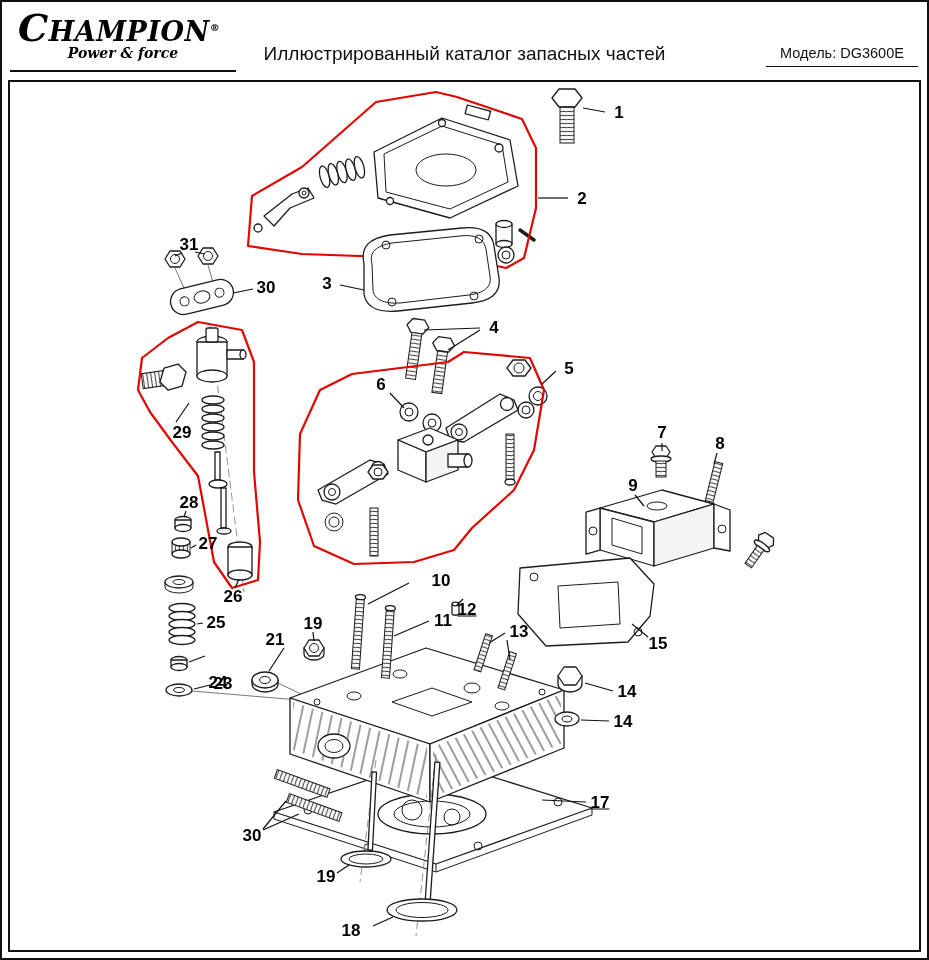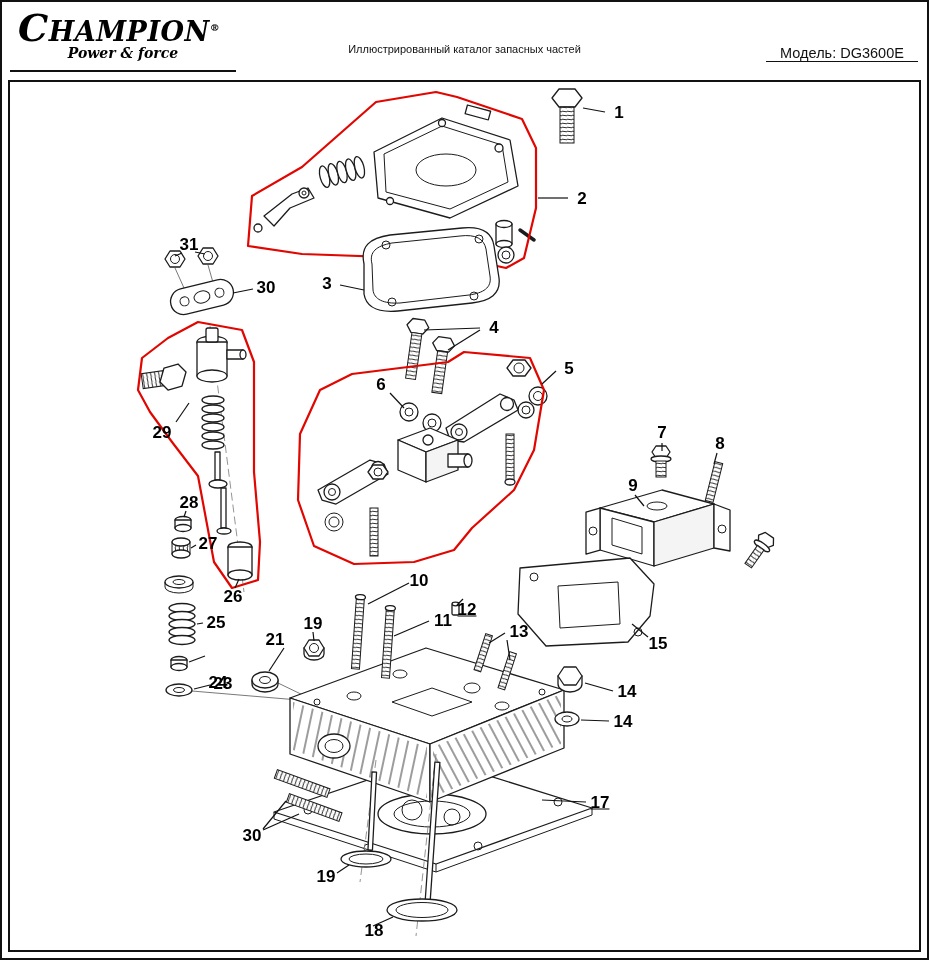--- a/index.html
+++ b/index.html
@@ -9,23 +9,23 @@
   
   .logo{position:absolute;left:16px;top:6px;width:216px;color:#000;}
   .logo-name{font-family:"DejaVu Serif",serif;font-style:italic;font-weight:bold;
              font-size:27px;line-height:1.05;letter-spacing:.5px;white-space:nowrap;}
   .logo-name .big-c{font-size:38px;}
   .logo-reg{font-size:10px;vertical-align:super;font-style:normal;}
   .logo-tagline{font-family:"DejaVu Serif",serif;font-style:italic;font-weight:bold;
                 font-size:14px;color:#000000;text-align:center;margin-top:-3px;padding-right:6px;}
   .logo-underline{position:absolute;left:8px;top:68px;width:226px;height:2px;background:#111;}
   .page-title{position:absolute;left:0;right:0;top:41px;text-align:center;
-              font-size:11px;color:#111;}
+              font-size:19px;color:#111;}
   .model{position:absolute;right:9px;top:43px;width:152px;text-align:center;
-         font-size:14.5px;color:#111;border-bottom:1.5px solid #111;}
+         font-size:14.5px;color:#111;border-bottom:1.5px solid #111;padding-bottom:5px;}
   
   .frame{position:absolute;left:6px;top:78px;right:6px;bottom:6px;border:2px solid #111;}
   #diagram-svg{position:absolute;left:0;top:0;}
   #callout-layer{position:absolute;left:0;top:0;width:929px;height:960px;pointer-events:none;}
   .callout{position:absolute;transform:translate(-50%,-50%);font-weight:bold;font-size:17px;
            color:#000;font-family:"Liberation Sans",sans-serif;line-height:1;}
   
   .p{fill:#fff;stroke:var(--ink);stroke-width:1.3;stroke-linejoin:round;stroke-linecap:round;}
   .pg{fill:#f4f4f4;}
   .d{fill:none;stroke:var(--ink);stroke-width:1;stroke-linejoin:round;}
@@ -418,37 +418,37 @@
   <div id="callout-layer">
       <span class="callout" style="left: 617px; top: 110px;">1</span>
       <span class="callout" style="left: 580px; top: 196px;">2</span>
       <span class="callout" style="left: 325px; top: 281px;">3</span>
       <span class="callout" style="left: 492px; top: 325px;">4</span>
       <span class="callout" style="left: 567px; top: 366px;">5</span>
       <span class="callout" style="left: 379px; top: 382px;">6</span>
       <span class="callout" style="left: 660px; top: 430px;">7</span>
       <span class="callout" style="left: 718px; top: 441px;">8</span>
       <span class="callout" style="left: 631px; top: 483px;">9</span>
-      <span class="callout" style="left: 417px; top: 578px;">10</span>
+      <span class="callout" style="left: 439px; top: 578px;">10</span>
       <span class="callout" style="left: 441px; top: 618px;">11</span>
       <span class="callout" style="left: 465px; top: 607px; text-decoration: underline;">12</span>
       <span class="callout" style="left: 517px; top: 629px;">13</span>
       <span class="callout" style="left: 625px; top: 689px;">14</span>
       <span class="callout" style="left: 656px; top: 641px;">15</span>
       <span class="callout" style="left: 621px; top: 719px;">14</span>
       <span class="callout" style="left: 598px; top: 800px; text-decoration: underline;">17</span>
-      <span class="callout" style="left: 372px; top: 928px;">18</span>
+      <span class="callout" style="left: 349px; top: 928px;">18</span>
       <span class="callout" style="left: 324px; top: 874px;">19</span>
       <span class="callout" style="left: 250px; top: 833px;">30</span>
       <span class="callout" style="left: 273px; top: 637px;">21</span>
       <span class="callout" style="left: 311px; top: 621px;">19</span>
       <span class="callout" style="left: 221px; top: 681px;">23</span>
       <span class="callout" style="left: 216px; top: 652px; margin-top: 28px;">24</span>
       <span class="callout" style="left: 214px; top: 620px;">25</span>
       <span class="callout" style="left: 231px; top: 594px;">26</span>
       <span class="callout" style="left: 206px; top: 541px;">27</span>
       <span class="callout" style="left: 187px; top: 500px;">28</span>
-      <span class="callout" style="left: 160px; top: 430px; text-align: right;">29</span>
+      <span class="callout" style="left: 180px; top: 430px; text-align: right;">29</span>
       <span class="callout" style="left: 264px; top: 285px;">30</span>
       <span class="callout" style="left: 187px; top: 242px;">31</span>
     </div>
 
 </div>
 
 </body></html>

